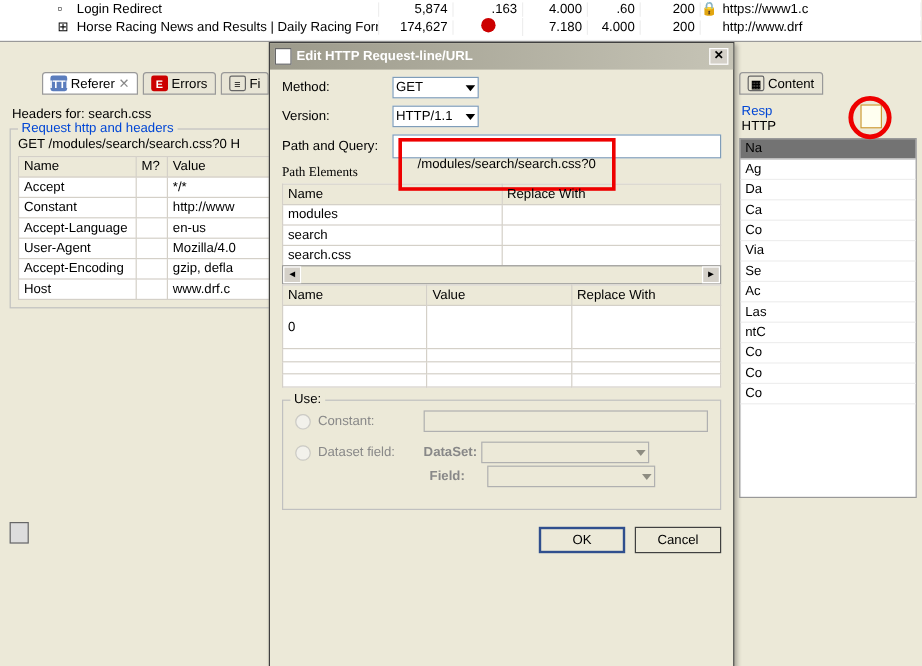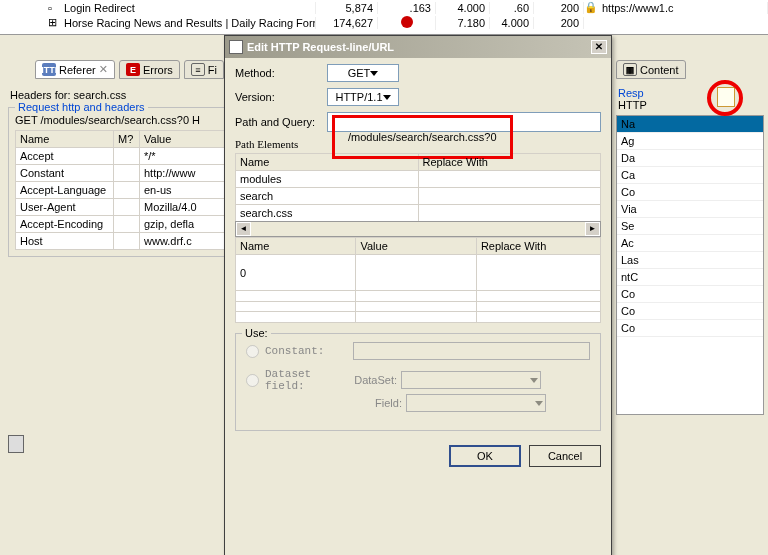--- a/index.html
+++ b/index.html
@@ -26,36 +26,36 @@
 .right-list div { padding: 2px 4px; border-bottom: 1px solid #eee; }
 .red-circle { position: absolute; top: 80px; right: 25px; width: 36px; height: 36px; border: 4px solid #e00; border-radius: 50%; z-index: 100; }
 .doc-icon { position: absolute; top: 87px; right: 33px; width: 18px; height: 20px; background: #fffff0; border: 1px solid #cc9933; }
 .dialog { position: absolute; top: 35px; left: 224px; width: 388px; height: 521px; background: #ece9d8; border: 1px solid #404040; box-shadow: 2px 2px 4px rgba(0,0,0,0.3); z-index: 50; }
 .titlebar { height: 22px; background: linear-gradient(to right, #9c9a8b, #c6c4b6); display: flex; align-items: center; padding: 0 4px; color: #fff; font-weight: bold; }
 .titlebar .tbicon { width: 14px; height: 14px; background: #fff; border: 1px solid #666; margin-right: 4px; }
 .titlebar .closex { margin-left: auto; width: 16px; height: 14px; background: #d4d0c8; border: 1px solid #fff; color: #000; text-align: center; line-height: 12px; font-weight: bold; font-size: 10px; }
 .dlg-body { padding: 6px 10px; }
 .row { display: flex; align-items: center; margin-bottom: 6px; }
 .row label { width: 92px; }
-.dlg-select { width: 72px; height: 18px; background: #fff; border: 1px solid #7f9db9; padding: 0 2px; display: flex; align-items: center; justify-content: center; }
+.dlg-select { width: 72px; height: 18px; background: #fff; border: 1px solid #7f9db9; padding: 0 2px; display: flex; align-items: center; justify-content: space-between; }
 .arrow-down { width: 0; height: 0; border-left: 4px solid transparent; border-right: 4px solid transparent; border-top: 5px solid #000; }
 .path-input { flex: 1; height: 20px; border: 1px solid #7f9db9; background: #fff; padding: 2px 4px; }
 .red-box { border: 3px solid #e00; padding: 13px; display: inline-block; }
 .sect-label { margin: 2px 0 3px 0; font-family: Liberation Serif, serif; }
 .dlg-table { width: 100%; height: 66px; background: #fff; border: 1px solid #7f9db9; border-collapse: collapse; }
 .dlg-table th, .dlg-table td { border: 1px solid #d4d0c8; padding: 2px 4px; text-align: left; font-weight: normal; }
 .dlg-table th { background: #ece9d8; height: 17px; }
 .scroll-h { height: 16px; background: #ece9d8; border: 1px solid #999; display: flex; justify-content: space-between; margin-top: -1px; }
 .scroll-h span { width: 15px; background: #d4d0c8; border: 1px solid #fff; text-align: center; font-size: 8px; line-height: 12px; }
 .use-group { border: 1px solid #c0c0c0; margin-top: 10px; padding: 8px 10px 10px 10px; position: relative; }
 .use-group-label { position: absolute; top: -7px; left: 6px; background: #ece9d8; padding: 0 3px; }
 .use-row { display: flex; align-items: center; margin-bottom: 8px; color: #888; }
 .use-row input[type=radio] { margin-right: 6px; }
-.use-row .ulabel { width: 88px; font-family: Liberation Mono, monospace; }
-.use-row .sublabel { width: 48px; text-align: right; padding-right: 4px; }
+.use-row .ulabel { width: 88px; }
+.use-row .sublabel { width: 48px; padding-right: 4px; font-weight: bold; }
 .disabled-input { flex: 1; height: 18px; border: 1px solid #b0b0b0; background: #ece9d8; }
 .disabled-select { width: 140px; height: 18px; border: 1px solid #b0b0b0; background: #ece9d8; display: flex; justify-content: flex-end; align-items: center; padding-right: 2px; }
 .btn-row { display: flex; justify-content: flex-end; gap: 8px; padding: 8px 10px; }
 .btn { width: 72px; height: 22px; border: 1px solid #404040; background: #ece9d8; cursor: pointer; }
 .btn.default { border: 2px solid #304f8e; }
 .err-icon { width: 12px; height: 12px; background: #c00; border-radius: 50%; display: inline-block; }
 .lock-icon { color: #daa520; }
 .trash { position: absolute; left: 8px; top: 400px; width: 16px; height: 18px; border: 1px solid #666; background: #ddd; }
 </style>
 </head>
@@ -75,20 +75,21 @@
   </div>
   <div class="grid-row" style="padding-left:48px">
     <span style="width:12px">⊞</span>
     <span class="gc" style="width:256px;text-align:left">Horse Racing News and Results | Daily Racing Form</span>
     <span class="gc" style="width:62px">174,627</span>
     <span class="gc" style="width:58px;text-align:center"><span class="err-icon"></span></span>
     <span class="gc" style="width:54px">7.180</span>
     <span class="gc" style="width:44px">4.000</span>
     <span class="gc" style="width:50px">200</span>
     <span style="width:14px"></span>
+    <span class="gc" style="text-align:left;flex:1">http://www.drf</span>
   </div>
 </div>
 
 <div class="left-panel">
   <div class="tabs">
     <div class="tab">
       <span class="icon-box" style="background:#5b7dbd;color:#fff;border:none">HTTP</span>
       <span>Referer</span>
       <span style="color:#888">✕</span>
     </div>
@@ -158,21 +159,21 @@
     <div class="tab inactive">
       <span class="icon-box">▦</span>
       <span>Content</span>
     </div>
   </div>
   <div style="padding:4px 6px">
     <div style="color:#0046d5">Resp</div>
     <div>HTTP</div>
   </div>
   <div class="right-list">
-    <div style="background:#0369a1">Na</div>
+    <div style="background:#737373">Na</div>
     <div>Ag</div>
     <div>Da</div>
     <div>Ca</div>
     <div>Co</div>
     <div>Via</div>
     <div>Se</div>
     <div>Ac</div>
     <div>Las</div>
     <div>ntC</div>
     <div>Co</div>

